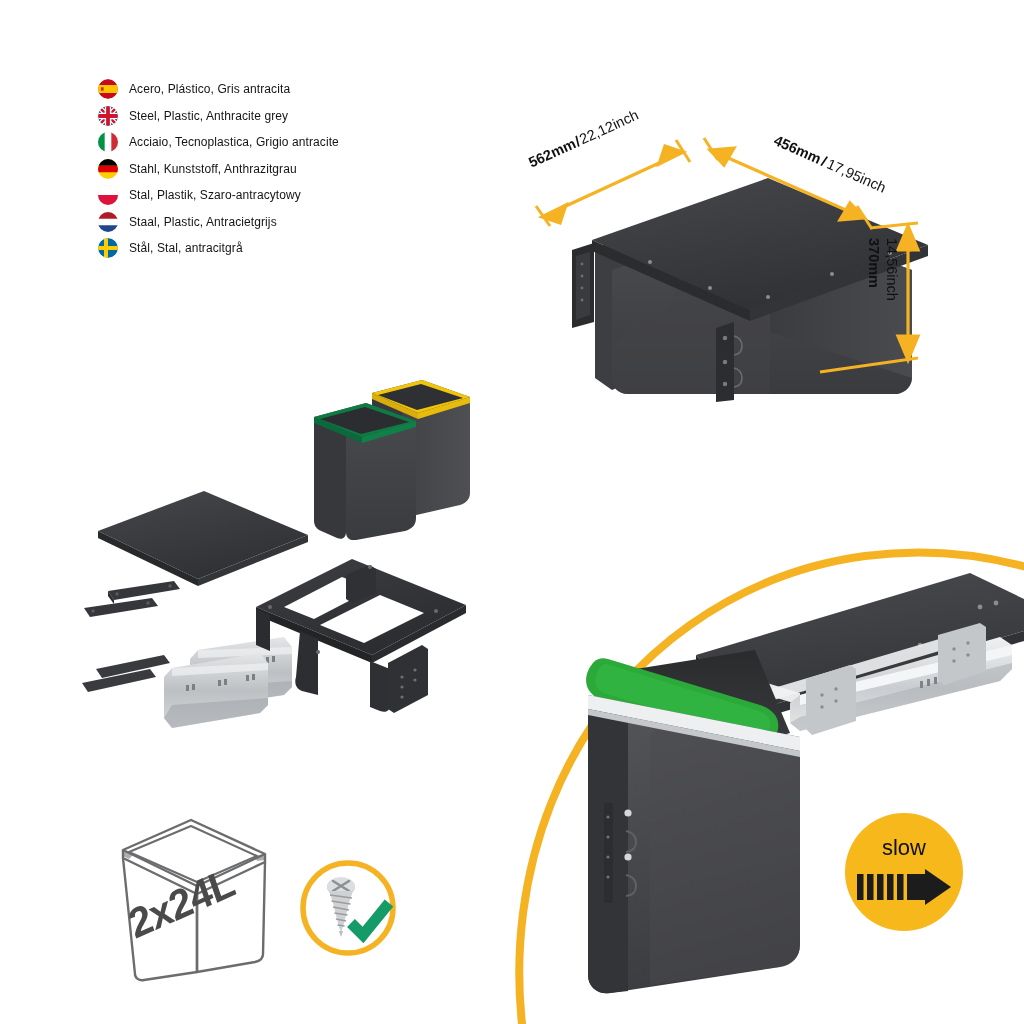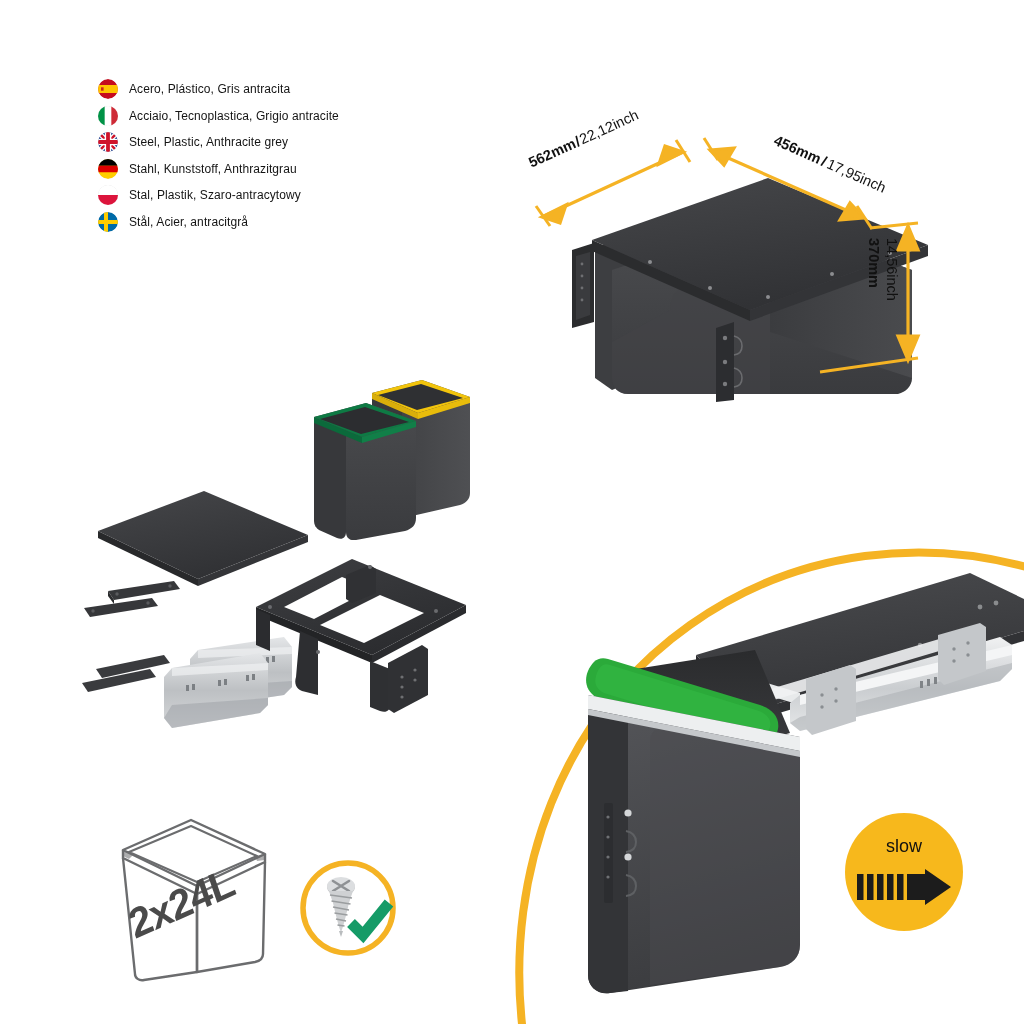--- a/index.html
+++ b/index.html
@@ -102,21 +102,21 @@
     position: absolute;
     inset: 0;
     border-radius: 50%;
   }
   #slow-badge .slow-text {
     position: absolute;
     top: 24px;
     left: 0;
     width: 100%;
     text-align: center;
-    font-size: 18px;
+    font-size: 22px;
     color: #111;
     line-height: 1;
   }
   #slow-badge .slow-arrow {
     position: absolute;
     top: 56px;
     left: 12px;
     width: 94px;
     height: 36px;
   }
@@ -128,51 +128,51 @@
 
   <div class="lang-row">
     <span class="flag">
       <svg viewBox="0 0 20 20">
           <circle cx="10" cy="10" r="10" fill="#C60B1E"></circle>
           <rect x="0" y="6" width="20" height="8" fill="#FFC400"></rect>
           <rect x="3" y="8.3" width="2.6" height="3.4" fill="#C60B1E" opacity="0.85"></rect>
         </svg>
     </span>
     <span class="lang-text">Acero, Plástico, Gris antracita</span>
-  </div>
-
-  <div class="lang-row">
-    <span class="flag">
-      <svg viewBox="0 0 20 20">
-          <circle cx="10" cy="10" r="10" fill="#fff"></circle>
-          <path d="M0,0 H6.67 V20 H0 Z" fill="#009246"></path>
-          <path d="M13.33,0 H20 V20 H13.33 Z" fill="#CE2B37"></path>
-        </svg>
-    </span>
-    <span class="lang-text">Acciaio, Tecnoplastica, Grigio antracite</span>
   </div>
 
   <div class="lang-row">
     <span class="flag">
       <svg viewBox="0 0 20 20">
         <circle cx="10" cy="10" r="10" fill="#00247D"></circle>
         <g clip-path="url(#ukc)">
           <clipPath id="ukc">
               <circle cx="10" cy="10" r="10"></circle>
             </clipPath>
           <path d="M-3,-3 L23,23 M23,-3 L-3,23" stroke="#fff" stroke-width="5"></path>
           <path d="M-3,-3 L23,23 M23,-3 L-3,23" stroke="#CF142B" stroke-width="2.4"></path>
           <path d="M10,-2 V22 M-2,10 H22" stroke="#fff" stroke-width="6.6"></path>
           <path d="M10,-2 V22 M-2,10 H22" stroke="#CF142B" stroke-width="3.8"></path>
         </g>
       </svg>
     </span>
     <span class="lang-text">Steel, Plastic, Anthracite grey</span>
   </div>
 
+  <div class="lang-row">
+    <span class="flag">
+      <svg viewBox="0 0 20 20">
+          <circle cx="10" cy="10" r="10" fill="#fff"></circle>
+          <path d="M0,0 H6.67 V20 H0 Z" fill="#009246"></path>
+          <path d="M13.33,0 H20 V20 H13.33 Z" fill="#CE2B37"></path>
+        </svg>
+    </span>
+    <span class="lang-text">Acciaio, Tecnoplastica, Grigio antracite</span>
+  </div>
+
 
 
   <div class="lang-row">
     <span class="flag">
       <svg viewBox="0 0 20 20">
           <circle cx="10" cy="10" r="10" fill="#FFCE00"></circle>
           <path d="M0,0 H20 V6.67 H0 Z" fill="#000"></path>
           <path d="M0,6.67 H20 V13.33 H0 Z" fill="#DD0000"></path>
         </svg>
     </span>
@@ -182,30 +182,40 @@
   <div class="lang-row">
     <span class="flag">
       <svg viewBox="0 0 20 20">
           <circle cx="10" cy="10" r="10" fill="#fff"></circle>
           <path d="M0,10 H20 V20 H0 Z" fill="#DC143C"></path>
         </svg>
     </span>
     <span class="lang-text">Stal, Plastik, Szaro-antracytowy</span>
   </div>
 
+  <div class="lang-row">
+    <span class="flag">
+      <svg viewBox="0 0 20 20">
+          <circle cx="10" cy="10" r="10" fill="#fff"></circle>
+          <path d="M0,0 H20 V6.67 H0 Z" fill="#AE1C28"></path>
+          <path d="M0,13.33 H20 V20 H0 Z" fill="#21468B"></path>
+        </svg>
+    </span>
+    <span class="lang-text">Staal, Plastic, Antracietgrijs</span>
+  </div>
 
   <div class="lang-row">
     <span class="flag">
       <svg viewBox="0 0 20 20">
           <circle cx="10" cy="10" r="10" fill="#006AA7"></circle>
           <path d="M0,8 H20 V12 H0 Z" fill="#FECC00"></path>
           <path d="M6,0 H10 V20 H6 Z" fill="#FECC00"></path>
         </svg>
     </span>
-    <span class="lang-text">Stål, Acier, antracitgrå</span>
+    <span class="lang-text">Stål, Stal, antracitgrå</span>
   </div>
 
 </div>
 
 <div id="top-product">
   <svg width="500" height="320" viewBox="0 0 500 320">
     <defs>
       <linearGradient id="lidTop" x1="0" y1="0" x2="0.4" y2="1">
         <stop offset="0" stop-color="#46474A"></stop>
         <stop offset="1" stop-color="#313235"></stop>

